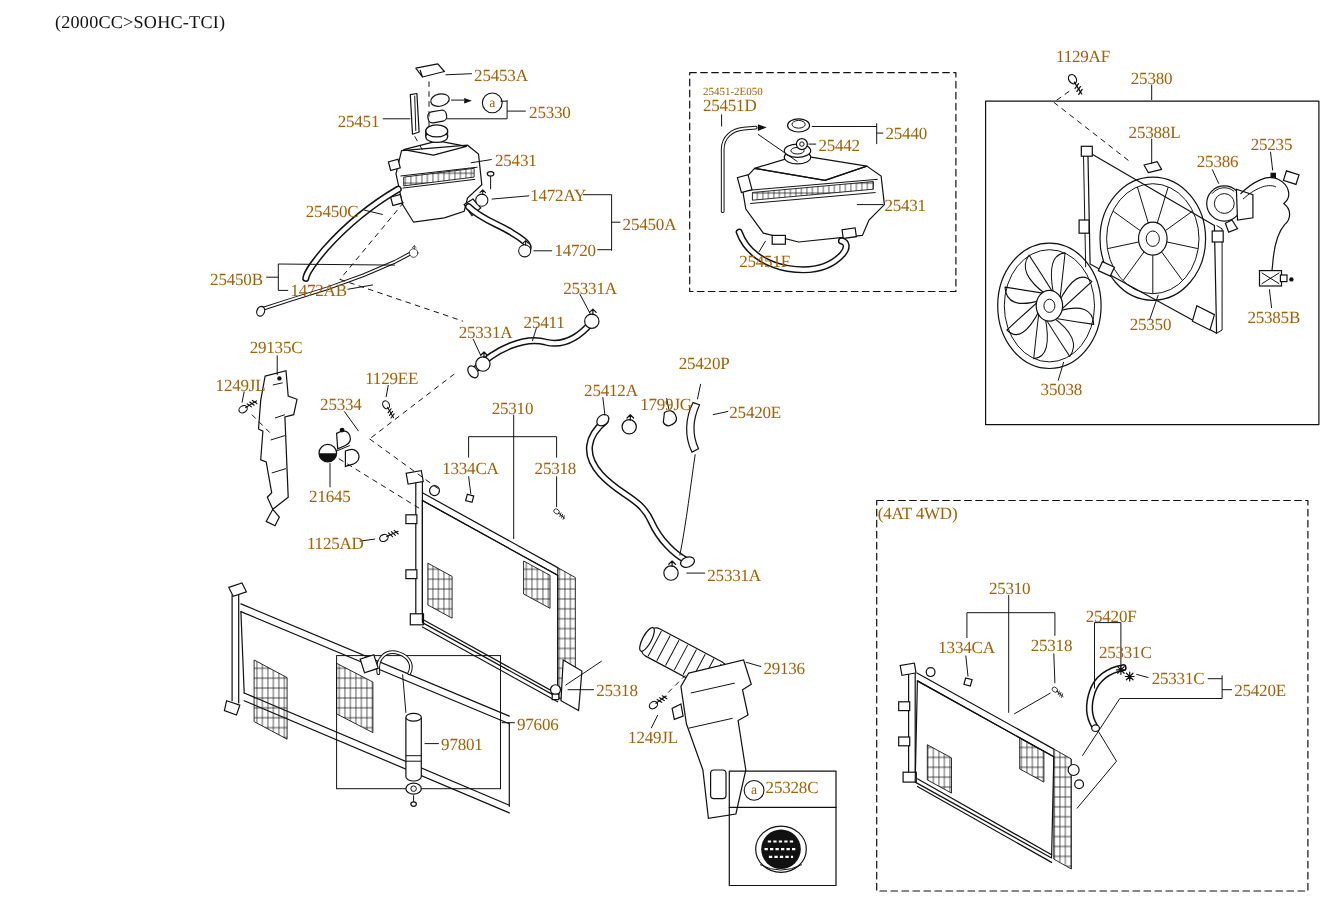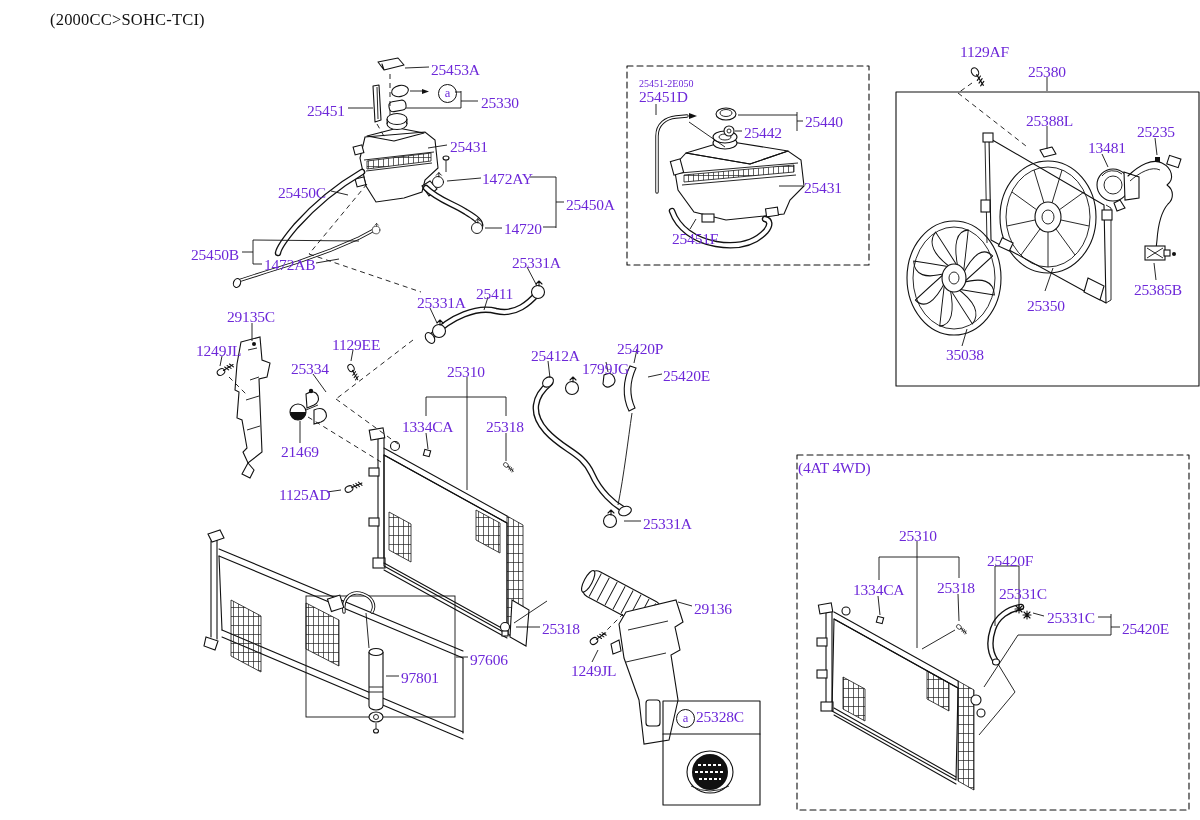--- a/index.html
+++ b/index.html
@@ -1,21 +1,21 @@
 <!DOCTYPE html>
 <html><head>
 <meta charset="utf-8">
 <style>
   html,body{margin:0;padding:0;background:#fff;}
   #stage{position:relative;width:1200px;height:820px;background:#fff;overflow:hidden;
          font-family:Liberation Serif, serif;color:#111;margin-left:26px;}
   #stage svg{position:absolute;left:0;top:0;}
   #page-title{position:absolute;left:24px;top:10px;font-size:16.5px;letter-spacing:0.2px;}
   .part-label{position:absolute;font-size:15.5px;line-height:1;letter-spacing:-0.2px;
-              white-space:nowrap;color:#6d28d9;}
+              white-space:nowrap;color:#a16207;}
   .part-label.small{font-size:10px;letter-spacing:0;}
   .part-label.circle{width:17px;height:17px;border:1.4px solid #111;border-radius:50%;
               font-size:12.5px;text-align:center;line-height:16px;letter-spacing:0;}
   
   .ln{stroke:#111;fill:none;stroke-width:1.1;stroke-linecap:round;stroke-linejoin:round;}
   .thin{stroke:#111;fill:none;stroke-width:0.9;}
   .dash{stroke:#111;fill:none;stroke-width:0.9;stroke-dasharray:5 4;}
   .hose{stroke:#111;fill:none;stroke-width:6.5;stroke-linecap:round;}
   .hosecore{stroke:#fff;fill:none;stroke-width:3.8;stroke-linecap:round;}
   .pipe{stroke:#111;fill:none;stroke-width:3.4;stroke-linecap:round;}
@@ -345,40 +345,40 @@
       <div class="part-label" style="left: 238px; top: 257px;">1472AB</div>
       <div class="part-label small" style="left: 613px; top: 79px;">25451-2E050</div>
       <div class="part-label" style="left: 613px; top: 89px;">25451D</div>
       <div class="part-label" style="left: 779px; top: 114px;">25440</div>
       <div class="part-label" style="left: 718px; top: 125px;">25442</div>
       <div class="part-label" style="left: 778px; top: 180px;">25431</div>
       <div class="part-label" style="left: 646px; top: 231px;">25451F</div>
       <div class="part-label" style="left: 934px; top: 44px;">1129AF</div>
       <div class="part-label" style="left: 1002px; top: 64px;">25380</div>
       <div class="part-label" style="left: 1000px; top: 113px;">25388L</div>
-      <div class="part-label" style="left: 1062px; top: 140px;">13481</div>
+      <div class="part-label" style="left: 1062px; top: 140px;">25386</div>
       <div class="part-label" style="left: 1111px; top: 124px;">25235</div>
-      <div class="part-label" style="left: 1001px; top: 298px;">25350</div>
+      <div class="part-label" style="left: 1001px; top: 288px;">25350</div>
       <div class="part-label" style="left: 1108px; top: 282px;">25385B</div>
       <div class="part-label" style="left: 920px; top: 347px;">35038</div>
       <div class="part-label" style="left: 201px; top: 309px;">29135C</div>
       <div class="part-label" style="left: 170px; top: 343px;">1249JL</div>
       <div class="part-label" style="left: 306px; top: 337px;">1129EE</div>
       <div class="part-label" style="left: 265px; top: 361px;">25334</div>
-      <div class="part-label" style="left: 255px; top: 444px;">21469</div>
+      <div class="part-label" style="left: 255px; top: 444px;">21645</div>
       <div class="part-label" style="left: 253px; top: 487px;">1125AD</div>
       <div class="part-label" style="left: 391px; top: 295px;">25331A</div>
       <div class="part-label" style="left: 450px; top: 286px;">25411</div>
       <div class="part-label" style="left: 486px; top: 255px;">25331A</div>
       <div class="part-label" style="left: 421px; top: 364px;">25310</div>
       <div class="part-label" style="left: 376px; top: 419px;">1334CA</div>
       <div class="part-label" style="left: 460px; top: 419px;">25318</div>
       <div class="part-label" style="left: 505px; top: 348px;">25412A</div>
       <div class="part-label" style="left: 556px; top: 361px;">1799JG</div>
-      <div class="part-label" style="left: 591px; top: 341px;">25420P</div>
+      <div class="part-label" style="left: 591px; top: 323px;">25420P</div>
       <div class="part-label" style="left: 637px; top: 368px;">25420E</div>
       <div class="part-label" style="left: 617px; top: 516px;">25331A</div>
       <div class="part-label" style="left: 668px; top: 601px;">29136</div>
       <div class="part-label" style="left: 516px; top: 621px;">25318</div>
       <div class="part-label" style="left: 545px; top: 663px;">1249JL</div>
       <div class="part-label" style="left: 444px; top: 652px;">97606</div>
       <div class="part-label" style="left: 375px; top: 670px;">97801</div>
       <div class="part-label" style="left: 772px; top: 460px;">(4AT 4WD)</div>
       <div class="part-label" style="left: 873px; top: 528px;">25310</div>
       <div class="part-label" style="left: 827px; top: 582px;">1334CA</div>

